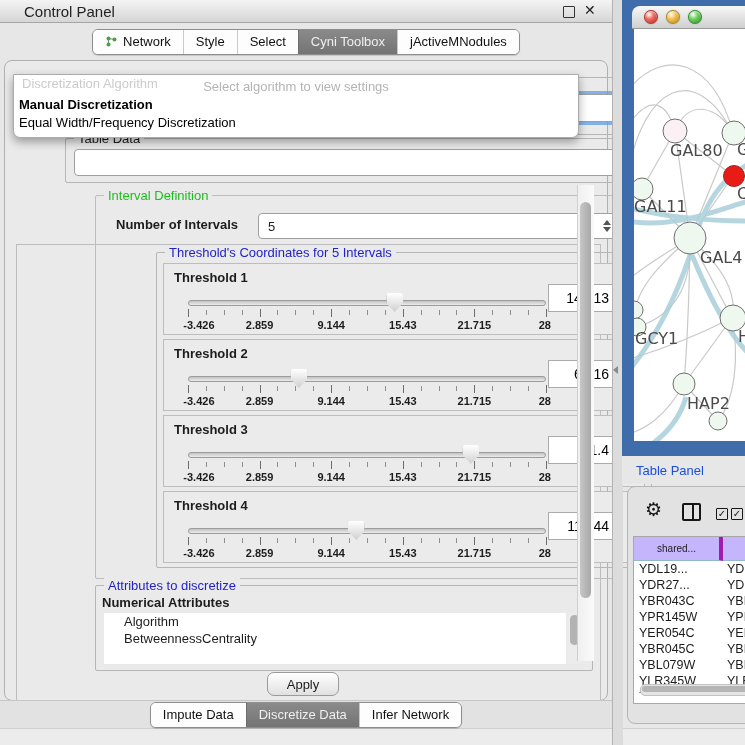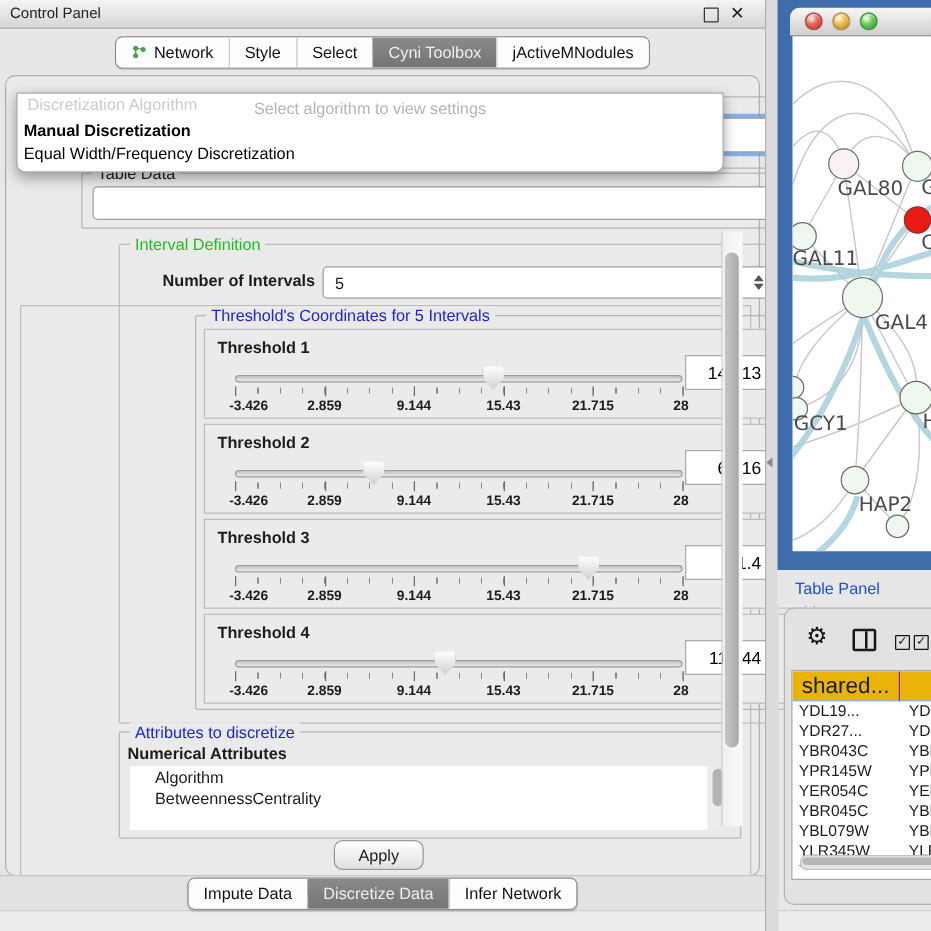--- a/index.html
+++ b/index.html
@@ -6,21 +6,21 @@
   body{
     position:relative;width:745px;height:745px;overflow:hidden;
     background:#e7e7e7;font-family:"Liberation Sans","DejaVu Sans",sans-serif;
     -webkit-font-smoothing:antialiased;color:#1c1c1c;
   }
   .abs{position:absolute;}
 
   
   .cp-titlebar{left:0;top:0;width:612px;height:22px;
     background:linear-gradient(#f4f4f4,#d6d6d6);border-bottom:1px solid #a6a6a6;}
-  .cp-title{position:absolute;left:8px;top:3px;font-size:12px;color:#222;}
+  .cp-title{position:absolute;left:24px;top:3px;font-size:15px;color:#222;}
   .float-ico{position:absolute;left:563px;top:6px;width:10px;height:10px;border:1.5px solid #333;border-radius:1px;}
   .close-ico{position:absolute;left:584px;top:2px;font-size:14px;font-weight:bold;color:#222;}
 
   
   .pillrow{display:flex;justify-content:center;}
   .pillgrp{display:inline-flex;border:1px solid #8d8d8d;border-radius:6px;overflow:hidden;
     background:#fff;box-shadow:0 1px 1px rgba(0,0,0,.15);}
   .tab{display:flex;align-items:center;gap:5px;padding:4px 12px 5px;font-size:13px;
     background:#fdfdfd;color:#111;border-left:1px solid #c9c9c9;cursor:default;}
   .tab:first-child{border-left:none;}
@@ -106,22 +106,22 @@
   .tp-title{left:622px;top:456px;width:123px;height:28px;background:#e7e7e7;}
   .tp-title span{position:absolute;left:14px;top:7px;font-size:13px;color:#1d4ed8;}
   .tp-box{left:627px;top:486px;width:130px;height:236px;background:#e2e2e2;border:1px solid #b5b5b5;border-radius:8px;}
   .gear{position:absolute;left:17px;top:13px;font-size:19px;color:#161616;line-height:1;}
   .colico{position:absolute;left:54px;top:16px;width:15px;height:14px;border:2px solid #161616;border-radius:2px;}
   .colico i{position:absolute;left:50%;top:0;bottom:0;width:2px;background:#161616;}
   .cb{position:absolute;top:21px;width:10px;height:10px;border:1.5px solid #161616;border-radius:1px;font-size:10px;line-height:9px;text-align:center;font-weight:bold;color:#161616;}
   .cb1{left:88px;} .cb2{left:103px;}
   .tbl{position:absolute;left:5px;top:49px;right:-13px;height:166px;background:#fff;border:1px solid #a8a8a8;overflow:hidden;}
   .tbl-head{display:flex;}
-  .th{height:23px;background:#eab308;border-right:1px solid #a21caf;border-bottom:1px solid #93b9c6;
-    font-size:18px;display:flex;align-items:center;justify-content:center;flex:none;}
+  .th{height:23px;background:#c4b5fd;border-right:4px solid #a21caf;border-bottom:1px solid #93b9c6;
+    font-size:10px;display:flex;align-items:center;justify-content:center;flex:none;}
   .th.c1{width:85px;} .th.c2{width:80px;justify-content:flex-start;padding-left:58px;}
   .tbl-rows{height:132px;overflow:hidden;}
   .tr{display:flex;height:16px;align-items:center;}
   .td{font-size:12.5px;flex:none;white-space:nowrap;overflow:hidden;}
   .td.c1{width:86px;padding-left:5px;} .td.c2{width:80px;padding-left:2px;}
   .hscroll{position:absolute;left:6px;bottom:7px;right:-10px;height:10px;background:#e4e4e4;border:1px solid #c2c2c2;border-radius:5px;}
   .hscroll i{position:absolute;left:1px;top:1px;height:6px;width:92%;border-radius:4px;background:#b5b5b5;}
 
   svg text{font-family:"DejaVu Sans","Liberation Sans",sans-serif;}
 </style>
@@ -179,21 +179,21 @@
           <i class="dn"></i>
         </span>
     </div>
   </div>
 
   <div class="scrollpane abs" style="position:absolute;"></div>
 
   <div class="groupbox" style="left:42px;top:134px;width:520px;height:382px;border-color:#bdbdbd;">
     <span class="grouplabel lbl-green">Interval Definition</span>
 
-    <span class="boldlbl" style="position:absolute;left:34px;top:21px;">Number of Intervals</span>
+    <span class="boldlbl" style="position:absolute;left:20px;top:21px;">Number of Intervals</span>
     <div class="combo" style="left:162px;top:17px;width:330px;height:24px;">
       <span>5</span>
       <span class="stepper">
           <i class="up"></i>
           <i class="dn"></i>
         </span>
     </div>
 
     <div class="groupbox" style="left:12px;top:56px;width:494px;height:314px;">
       <span class="grouplabel lbl-blue" style="background:#eaeaea;">Threshold's Coordinates for 5 Intervals</span>

